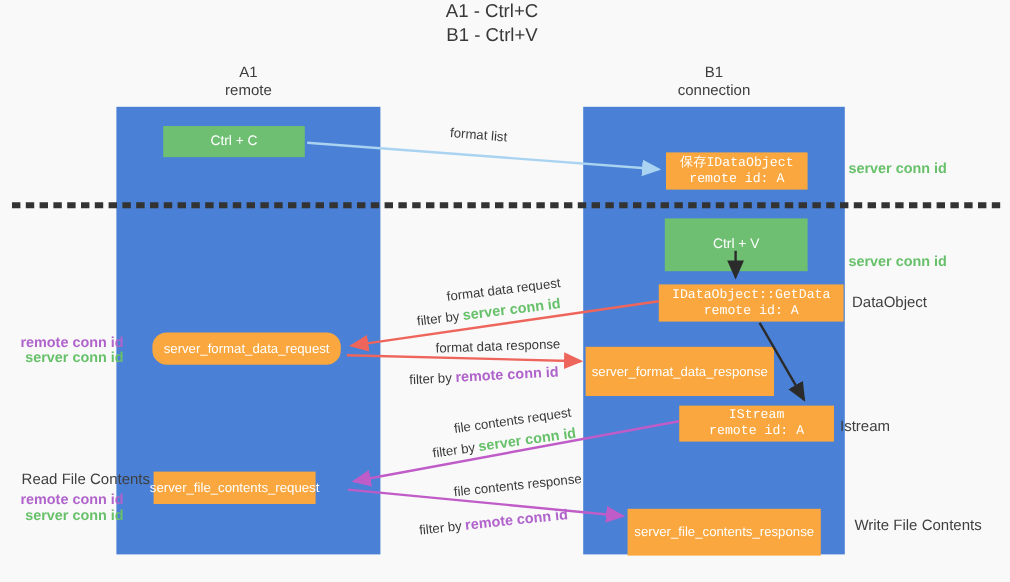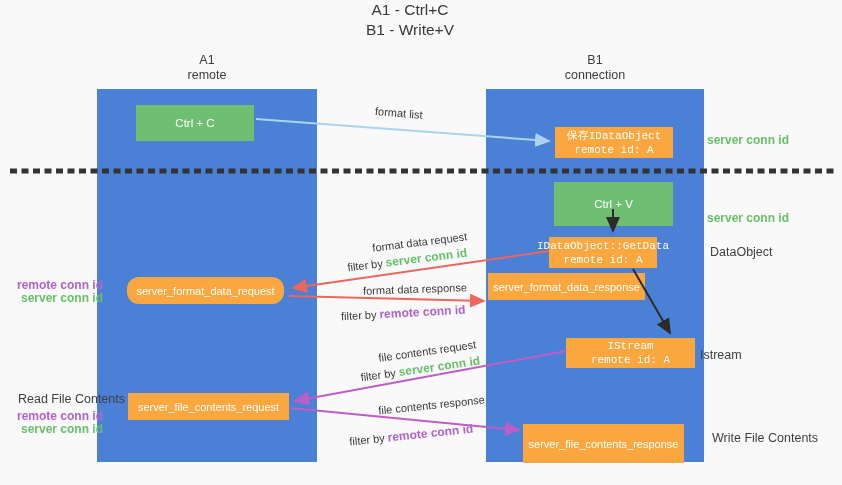--- a/index.html
+++ b/index.html
@@ -39,67 +39,67 @@
   svg.overlay{position:absolute;left:0;top:0;z-index:30;pointer-events:none;}
   .z10{z-index:10;} .z20{z-index:20;} .z40{z-index:40;}
 </style>
 </head>
 <body>
 
 <div id="stage">
 
   <div class="abs title">
     <div>A1 - Ctrl+C</div>
-    <div>B1 - Write+V</div>
+    <div>B1 - Ctrl+V</div>
   </div>
 
   <div class="abs col-header" style="left:97px;width:220px;">
     <div>A1</div>
     <div>remote</div>
   </div>
   <div class="abs col-header" style="left:486px;width:218px;">
     <div>B1</div>
     <div>connection</div>
   </div>
 
   <div class="abs column z10" style="left:97px;width:220px;"></div>
   <div class="abs column z10" style="left:486px;width:218px;"></div>
 
-  <div class="abs node green one-line z20" style="left:136px;top:105px;width:118px;height:36px;text-align:right;">
+  <div class="abs node green one-line z20" style="left:136px;top:105px;width:118px;height:26px;text-align:right;">
     <span>Ctrl + C</span>
   </div>
 
   <div class="abs node orange two-line z20" style="left:555px;top:127px;width:118px;height:31px;">
     <div>保存IDataObject</div>
     <div>remote id: A</div>
   </div>
 
   <div class="abs node green one-line z20" style="left:554px;top:182px;width:119px;height:44px;">
     <span>Ctrl + V</span>
   </div>
 
-  <div class="abs node orange two-line z20" style="left:549px;top:237px;width:108px;height:31px;">
+  <div class="abs node orange two-line z20" style="left:549px;top:237px;width:154px;height:31px;">
     <div>IDataObject::GetData</div>
     <div>remote id: A</div>
   </div>
 
   <div class="abs node orange two-line z20" style="left:566px;top:338px;width:129px;height:30px;">
     <div>IStream</div>
     <div>remote id: A</div>
   </div>
 
   <div class="abs node orange one-line z20" style="left:127px;top:277px;width:157px;height:27px;font-size:11px;border-radius:12px;">
     <span>server_format_data_request</span>
   </div>
 
-  <div class="abs node orange one-line z20" style="left:488px;top:273px;width:157px;height:27px;font-size:11px;">
+  <div class="abs node orange one-line z20" style="left:488px;top:289px;width:157px;height:41px;font-size:11px;">
     <span>server_format_data_response</span>
   </div>
 
-  <div class="abs node orange one-line z20" style="left:128px;top:393px;width:161px;height:27px;font-size:11px;">
+  <div class="abs node orange one-line z20" style="left:128px;top:393px;width:135px;height:27px;font-size:11px;">
     <span>server_file_contents_request</span>
   </div>
 
   <div class="abs node orange one-line z20" style="left:523px;top:424px;width:161px;height:39px;font-size:11px;">
     <span>server_file_contents_response</span>
   </div>
 
   <svg class="overlay" width="842" height="485" viewBox="0 0 842 485">
     <defs>
       <marker id="m-blue" markerWidth="9" markerHeight="7" refX="7" refY="3.5" orient="auto">

